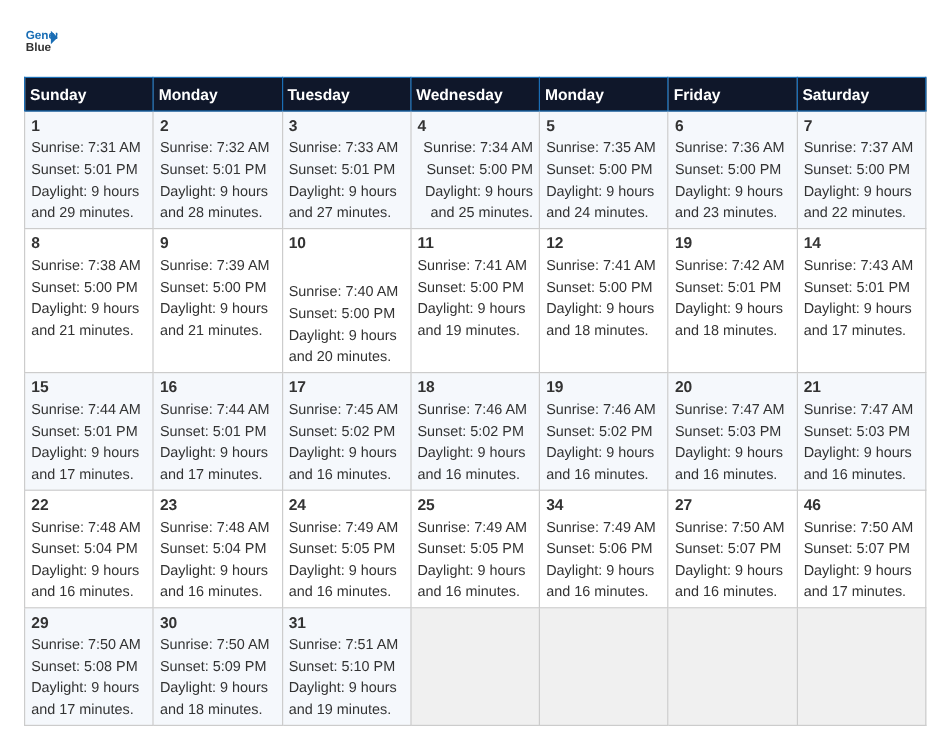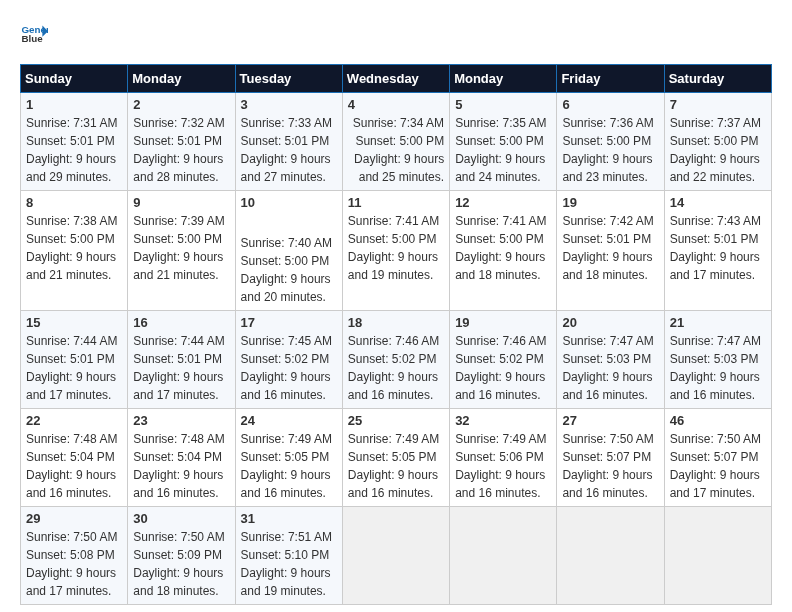--- a/index.html
+++ b/index.html
@@ -292,21 +292,21 @@
 and 16 minutes.</div>
         </td>
         <td>
           <span class="day-num">25</span>
           <div class="day-info" style="white-space: pre-line;">Sunrise: 7:49 AM
 Sunset: 5:05 PM
 Daylight: 9 hours
 and 16 minutes.</div>
         </td>
         <td>
-          <span class="day-num">32</span>
+          <span class="day-num">34</span>
           <div class="day-info" style="white-space: pre-line;">Sunrise: 7:49 AM
 Sunset: 5:06 PM
 Daylight: 9 hours
 and 16 minutes.</div>
         </td>
         <td>
           <span class="day-num">27</span>
           <div class="day-info" style="white-space: pre-line;">Sunrise: 7:50 AM
 Sunset: 5:07 PM
 Daylight: 9 hours

